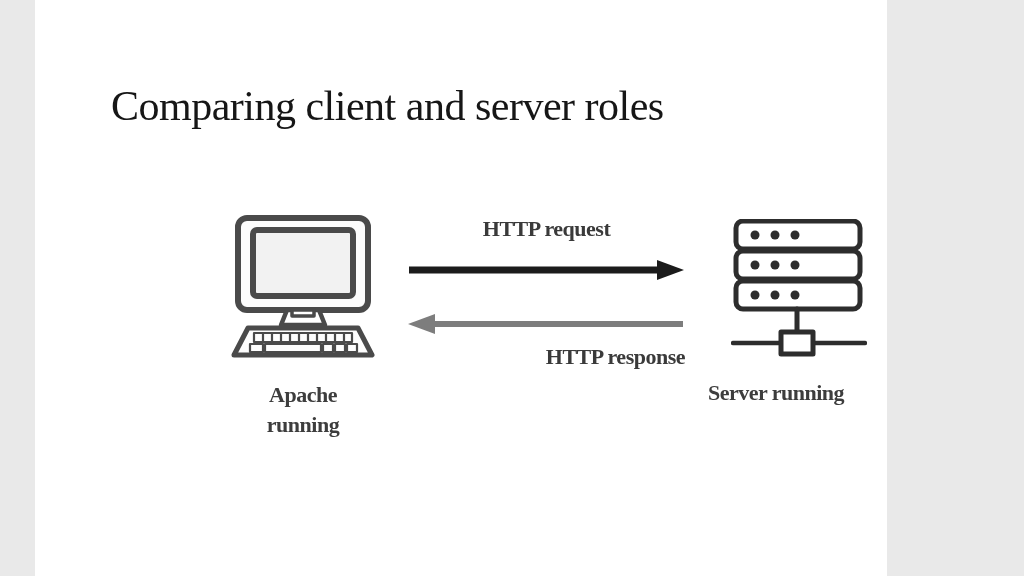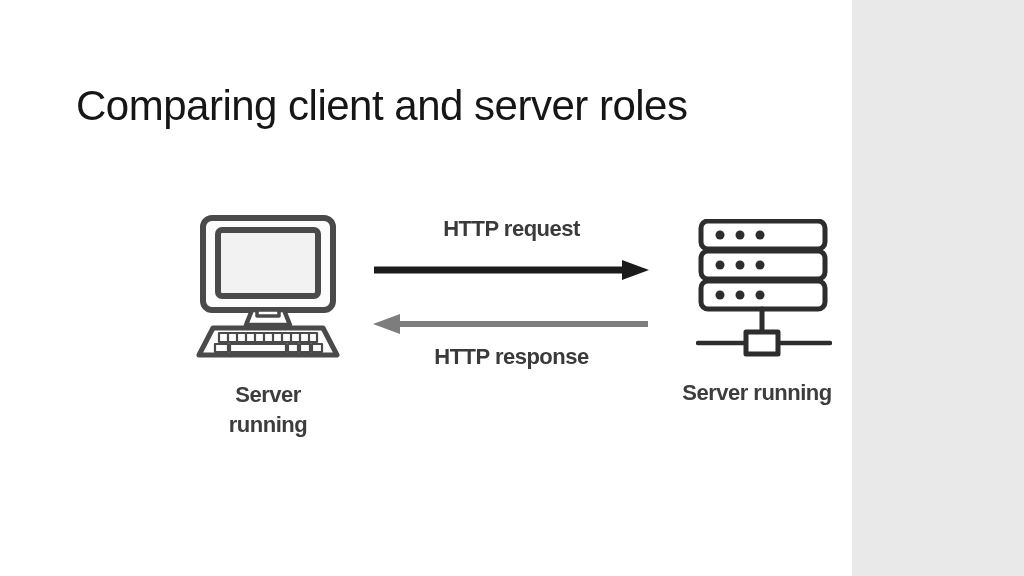--- a/index.html
+++ b/index.html
@@ -2,21 +2,22 @@
 <html><head>
 <meta charset="utf-8">
 <style>
   html, body { margin: 0; padding: 0; background: #e9e9e9; }
   .slide {
     position: relative;
     width: 852px;
     height: 576px;
     background: #ffffff;
     overflow: hidden;
-    font-family: Liberation Sans, sans-serif;
+    font-family: Liberation Serif, serif;
+    margin-left: 35px;
   }
   .slide-title {
     position: absolute;
     left: 76px;
     top: 54px;
     font-size: 42px;
     font-weight: 300;
     letter-spacing: -0.5px;
     color: #161616;
     white-space: nowrap;
@@ -27,33 +28,33 @@
   .diagram-label {
     position: absolute;
     text-align: center;
     font-weight: bold;
     font-size: 22px;
     line-height: 30px;
     letter-spacing: -0.5px;
     color: #3d3d3d;
   }
   .client-label   { left: 182px; top: 380px; width: 172px; }
-  .server-label   { left: 668px; top: 378px; width: 178px; }
+  .server-label   { left: 652px; top: 378px; width: 178px; }
   .arrow-label {
     position: absolute;
     width: 277px;
     text-align: center;
     font-weight: bold;
     font-size: 22px;
     letter-spacing: -0.5px;
     color: #3a3a3a;
     white-space: nowrap;
   }
   .request-label  { left: 373px; top: 216px; }
-  .response-label { left: 373px; top: 344px; }
+  .response-label { left: 373px; top: 344px; text-align: right; }
   .arrow-svg { position: absolute; width: 278px; height: 24px; }
   .request-arrow  { left: 372px; top: 258px; }
   .response-arrow { left: 372px; top: 312px; }
 </style>
 </head>
 <body>
 
 <div class="slide">
 
   <h1 class="slide-title">Comparing client and server roles</h1>
@@ -89,21 +90,21 @@
           <rect x="36" y="129" width="56" height="8"></rect>
           <rect x="94" y="129" width="10" height="8"></rect>
           <rect x="106" y="129" width="10" height="8"></rect>
           <rect x="118" y="129" width="10" height="8"></rect>
         </g>
       </g>
     </svg>
   </div>
 
   <div class="diagram-label client-label">
-    <div>Server</div>
+    <div>Apache</div>
     <div>running</div>
   </div>
 
   <div class="arrow-label request-label">HTTP request</div>
   <svg class="arrow-svg request-arrow" viewBox="0 0 278 24">
     <line x1="2" y1="12" x2="252" y2="12" stroke-width="7" stroke="#1b1b1b"></line>
     <polygon points="250,2 277,12 250,22" fill="#1b1b1b"></polygon>
   </svg>
 
   <svg class="arrow-svg response-arrow" viewBox="0 0 278 24">

